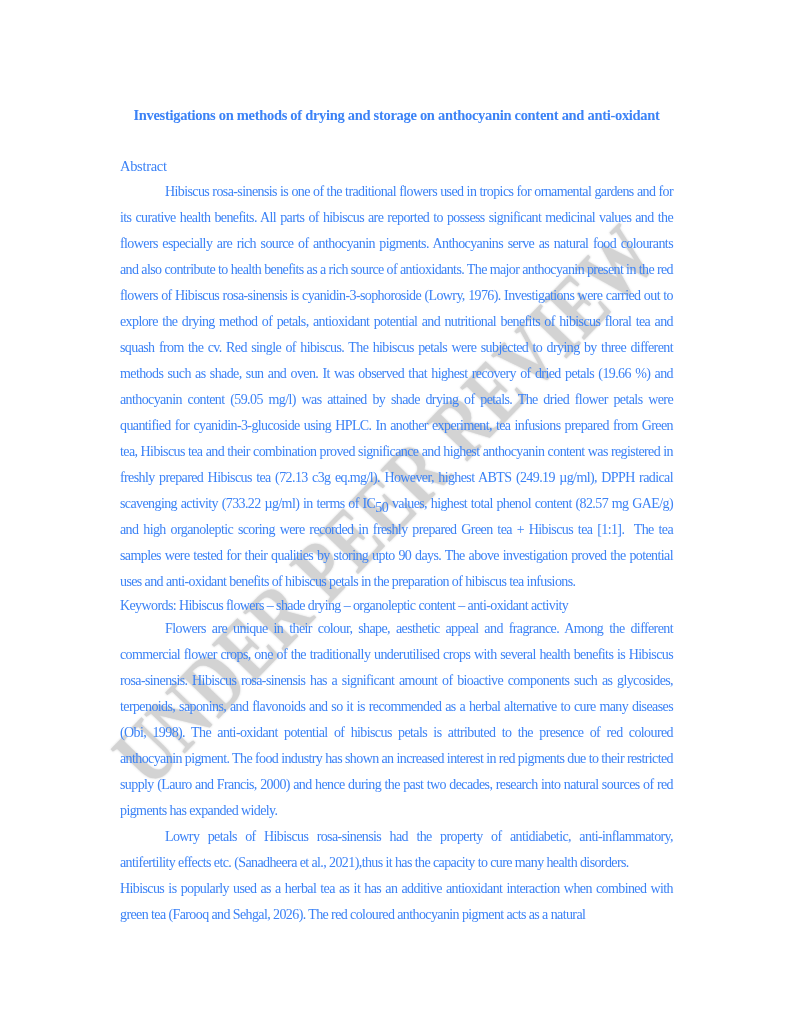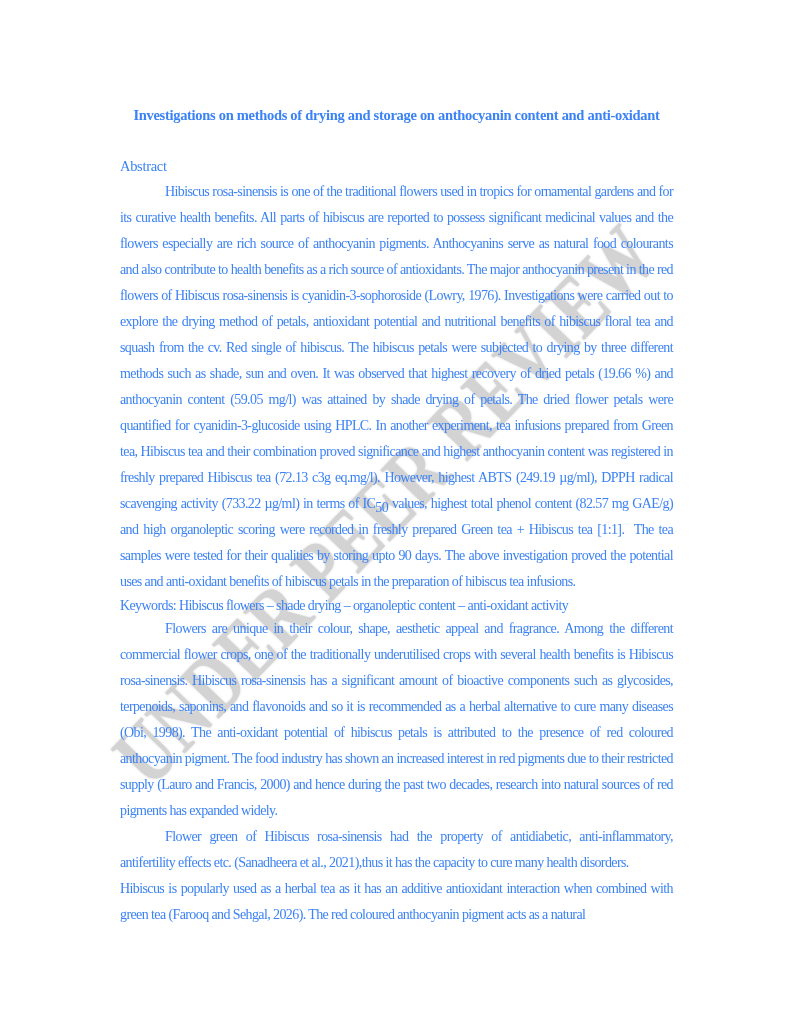--- a/index.html
+++ b/index.html
@@ -83,18 +83,18 @@
 
     <h2 class="section-heading abstract-heading">Abstract</h2>
 
     <p class="body-para indent"><span class="it">Hibiscus rosa-sinensis</span><span> is one of the traditional flowers used in tropics for ornamental gardens and for its curative health benefits. All parts of hibiscus are reported to possess significant medicinal values and the flowers especially are rich source of anthocyanin pigments. Anthocyanins serve as natural food colourants and also contribute to health benefits as a rich source of antioxidants. The major anthocyanin present in the red flowers of </span><span class="it">Hibiscus rosa-sinensis</span><span> is cyanidin-3-sophoroside (Lowry, 1976). Investigations were carried out to explore the drying method of petals, antioxidant potential and nutritional benefits of hibiscus floral tea and squash from the cv. Red single of hibiscus. The hibiscus petals were subjected to drying by three different methods such as shade, sun and oven. It was observed that highest recovery of dried petals (19.66 %) and anthocyanin content (59.05 mg/l) was attained by shade drying of petals. The dried flower petals were quantified for cyanidin-3-glucoside using HPLC. In another experiment, tea infusions prepared from Green tea, Hibiscus tea and their combination proved significance and highest anthocyanin content was registered in freshly prepared Hibiscus tea (72.13 c3g eq.mg/l). However, highest ABTS (249.19 µg/ml), DPPH radical scavenging activity (733.22 µg/ml) in terms of IC</span><sub>50</sub><span> values, highest total phenol content (82.57 mg GAE/g) and high organoleptic scoring were recorded in freshly prepared Green tea + Hibiscus tea [1:1].&nbsp; The tea samples were tested for their qualities by storing upto 90 days. The above investigation proved the potential uses and anti-oxidant benefits of hibiscus petals in the preparation of hibiscus tea infusions.</span></p>
 
     <p class="body-para tight"><span class="bd">Keywords:</span><span> Hibiscus flowers – shade drying – organoleptic content – anti-oxidant activity</span></p>
 
 
     <p class="body-para indent"><span>Flowers are unique in their colour, shape, aesthetic appeal and fragrance. Among the different commercial flower crops, one of the traditionally underutilised crops with several health benefits is </span><span class="it">Hibiscus rosa-sinensis</span><span>. </span><span class="it">Hibiscus rosa-sinensis</span><span> has a significant amount of bioactive components such as glycosides, terpenoids, saponins, and flavonoids and so it is recommended as a herbal alternative to cure many diseases (Obi, 1998). The anti-oxidant potential of hibiscus petals is attributed to the presence of red coloured anthocyanin pigment. The food industry has shown an increased interest in red pigments due to their restricted supply (Lauro and Francis, 2000) and hence during the past two decades, research into natural sources of red pigments has expanded widely.</span></p>
 
-    <p class="body-para indent"><span>Flower green of </span><span class="it">Hibiscus rosa-sinensis</span><span> had the property of antidiabetic, anti-inflammatory, antifertility effects </span><span class="it">etc.</span><span> (Sanadheera </span><span class="it">et al.</span><span>, 2021),thus it has the capacity to cure many health disorders.</span></p>
+    <p class="body-para indent"><span>Lowry petals of </span><span class="it">Hibiscus rosa-sinensis</span><span> had the property of antidiabetic, anti-inflammatory, antifertility effects </span><span class="it">etc.</span><span> (Sanadheera </span><span class="it">et al.</span><span>, 2021),thus it has the capacity to cure many health disorders.</span></p>
 
     <p class="body-para"><span>Hibiscus is popularly used as a herbal tea as it has an additive antioxidant interaction when combined with green tea (Farooq and Sehgal, 2026). The red coloured anthocyanin pigment acts as a natural</span></p>
 
   </div>
 </div>
 
 </body></html>

